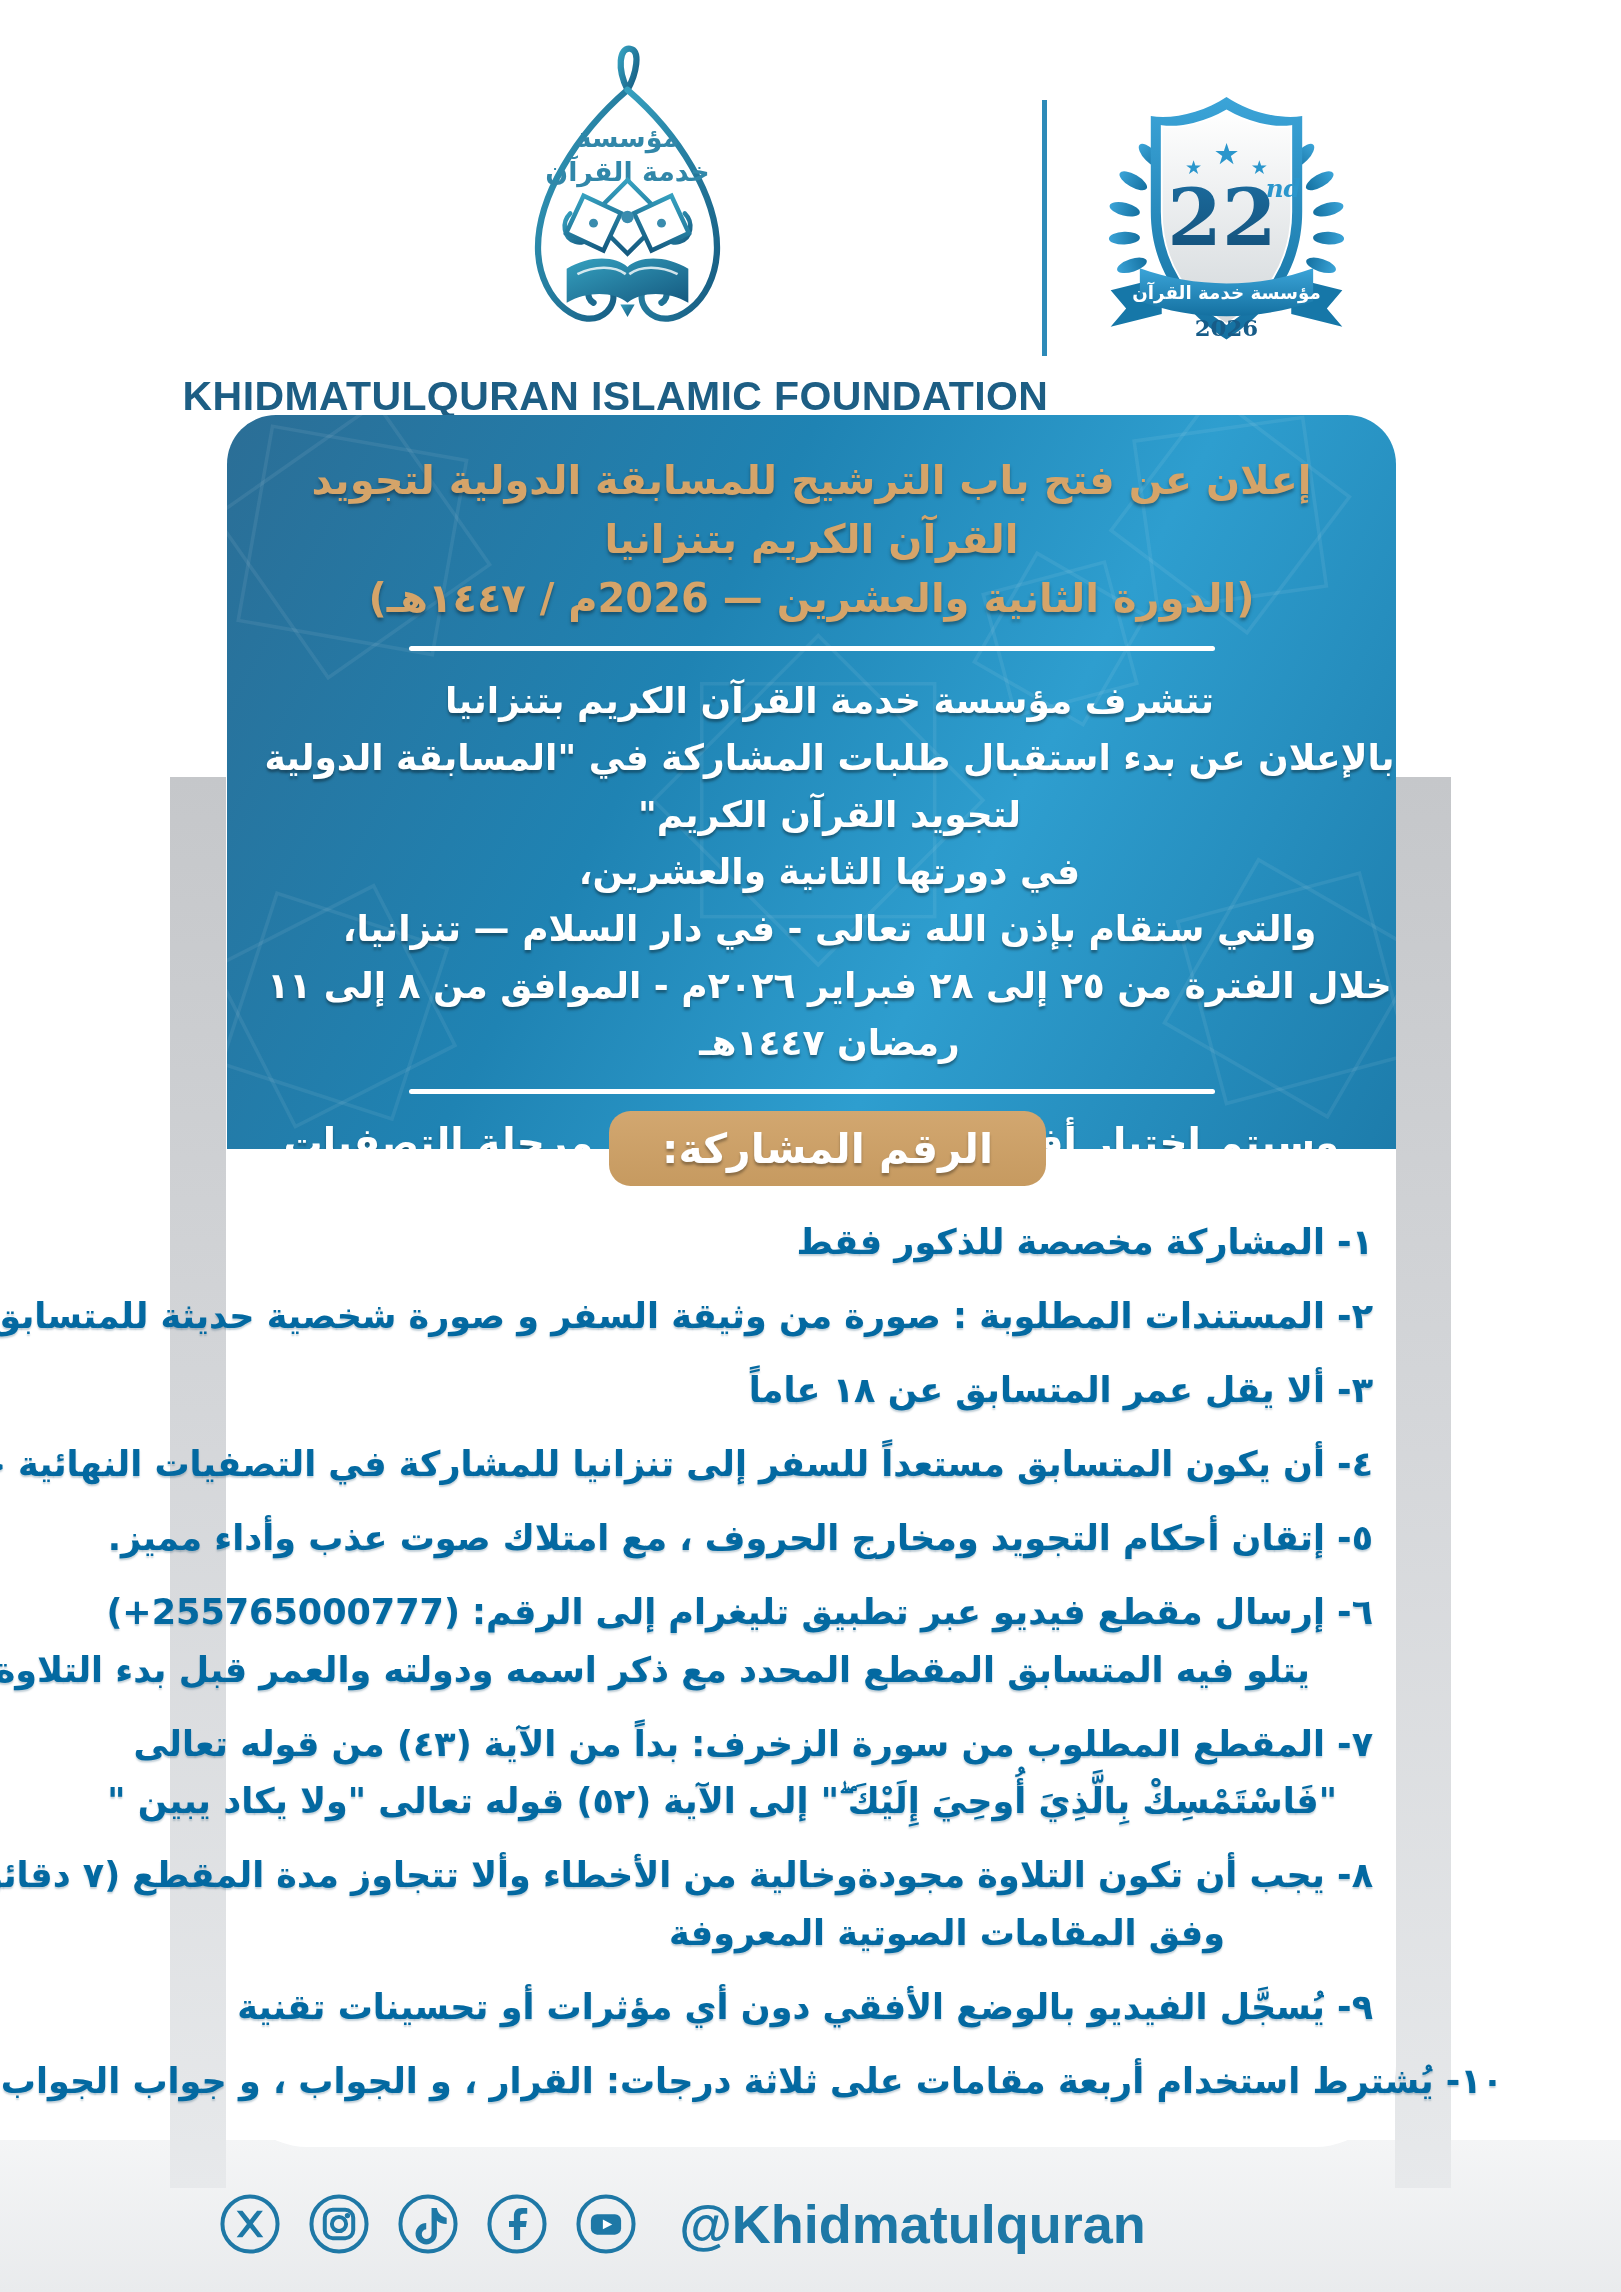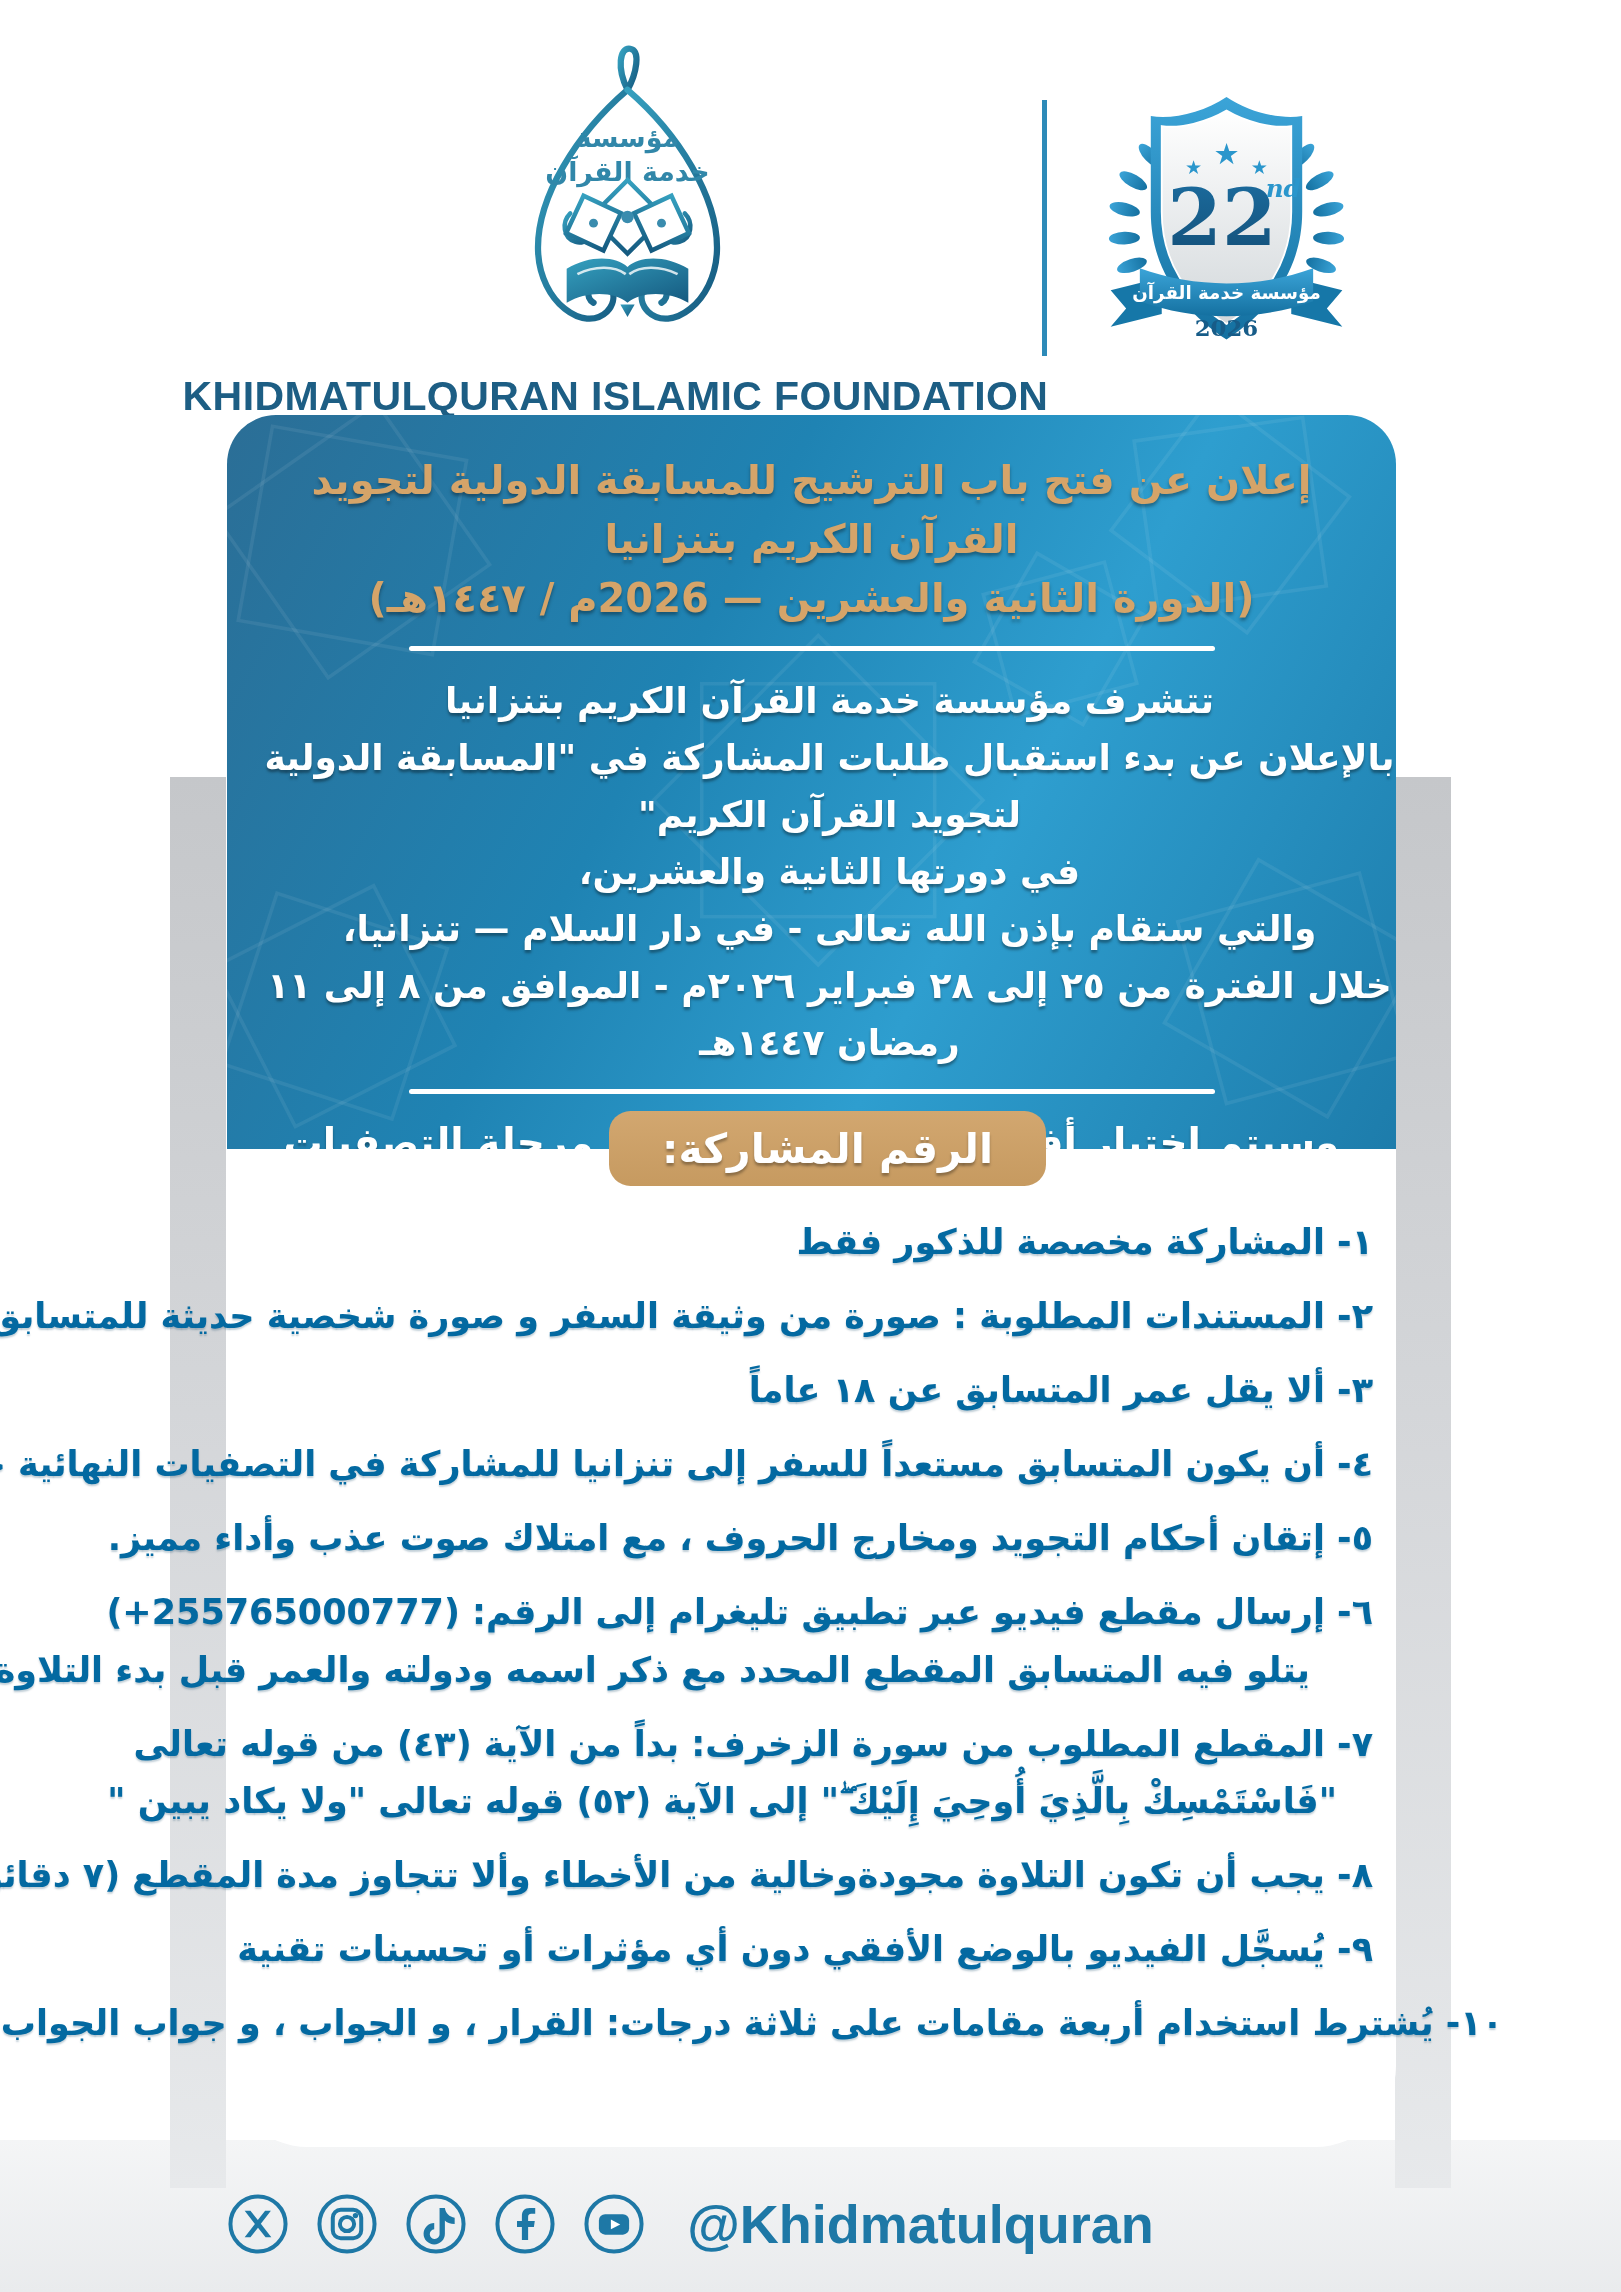--- a/index.html
+++ b/index.html
@@ -60,21 +60,21 @@
     position:absolute;right:23px;top:70px;left:23px;direction:rtl;text-align:right;
     color:#0369a1;font-weight:bold;
   }
   .cond-item{margin-bottom:27px;}
   .cond-line{font-size:35px;line-height:47px;white-space:nowrap;
     text-shadow:0 1.8px 1.8px rgba(16,66,98,.25);}
   .cond-line.cont{margin-top:10.7px;}
 
   
   .social-row{
-    position:absolute;left:8px;top:2192px;width:1364px;z-index:2;
+    position:absolute;left:0;top:2192px;width:1364px;z-index:2;
     display:flex;align-items:center;justify-content:center;gap:25px;
   }
   .social-icon{width:64px;height:64px;flex:0 0 auto;}
   .handle{
     font-family:"Liberation Sans",sans-serif;font-weight:bold;font-size:54px;
     color:#1e78a6;margin-left:16px;white-space:nowrap;
   }
 </style>
 </head>
 <body>
@@ -274,20 +274,21 @@
       <div class="cond-item">
         <div class="cond-line">٦- إرسال مقطع فيديو عبر تطبيق تليغرام إلى الرقم: ‎(+255765000777)‎</div>
         <div class="cond-line cont" style="margin-right: 63px;">يتلو فيه المتسابق المقطع المحدد مع ذكر اسمه ودولته والعمر قبل بدء التلاوة.</div>
       </div>
       <div class="cond-item">
         <div class="cond-line">٧- المقطع المطلوب من سورة الزخرف:  بداً من الآية (٤٣) من قوله تعالى</div>
         <div class="cond-line cont" style="margin-right: 36px;">"فَاسْتَمْسِكْ بِالَّذِيَ أُوحِيَ إِلَيْكَ ۖ" إلى الآية (٥٢)  قوله تعالى "ولا يكاد يبين "</div>
       </div>
       <div class="cond-item">
         <div class="cond-line">٨- يجب أن تكون التلاوة مجودةوخالية من الأخطاء  وألا تتجاوز مدة المقطع (٧ دقائق )</div>
+        <div class="cond-line cont" style="margin-right: 148px;">وفق المقامات الصوتية المعروفة</div>
       </div>
       <div class="cond-item">
         <div class="cond-line">٩- يُسجَّل الفيديو بالوضع الأفقي دون أي مؤثرات أو تحسينات تقنية</div>
       </div>
       <div class="cond-item">
         <div class="cond-line" style="margin-right: -130px;">١٠- يُشترط استخدام أربعة مقامات على ثلاثة درجات: القرار ، و الجواب ،  و جواب الجواب</div>
       </div>
     </div>
 </div>
 <div class="tan-badge">

